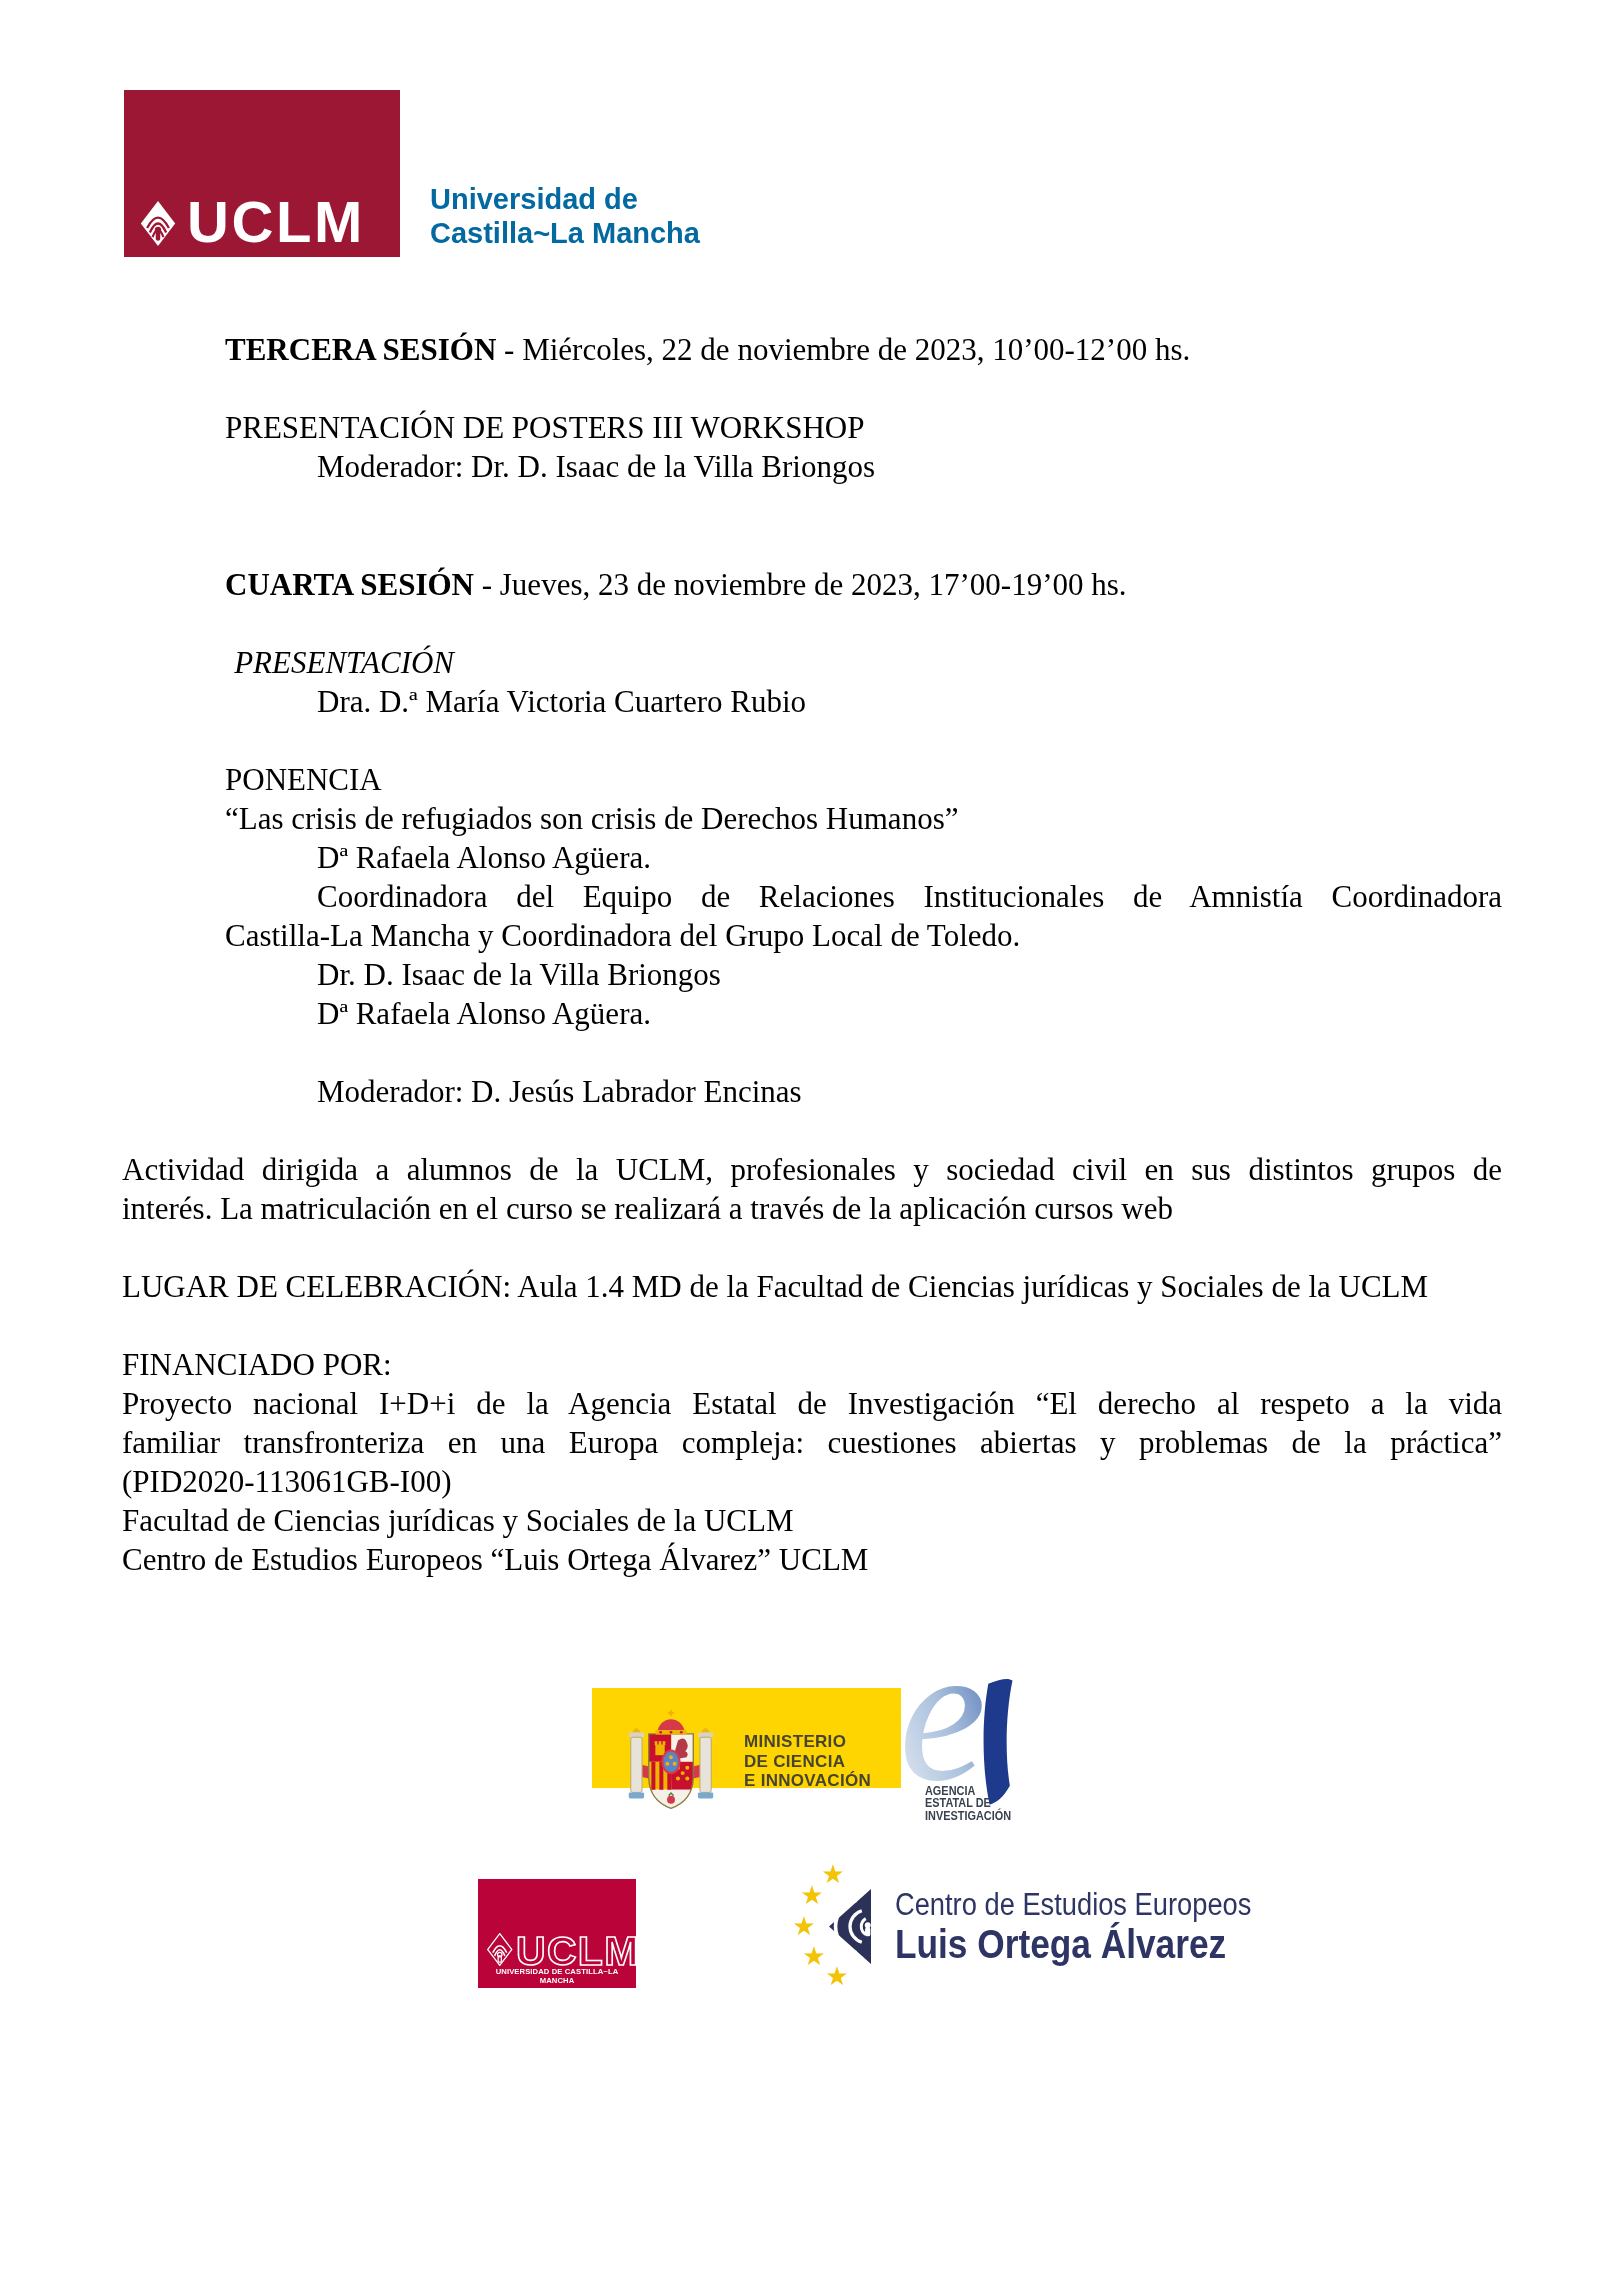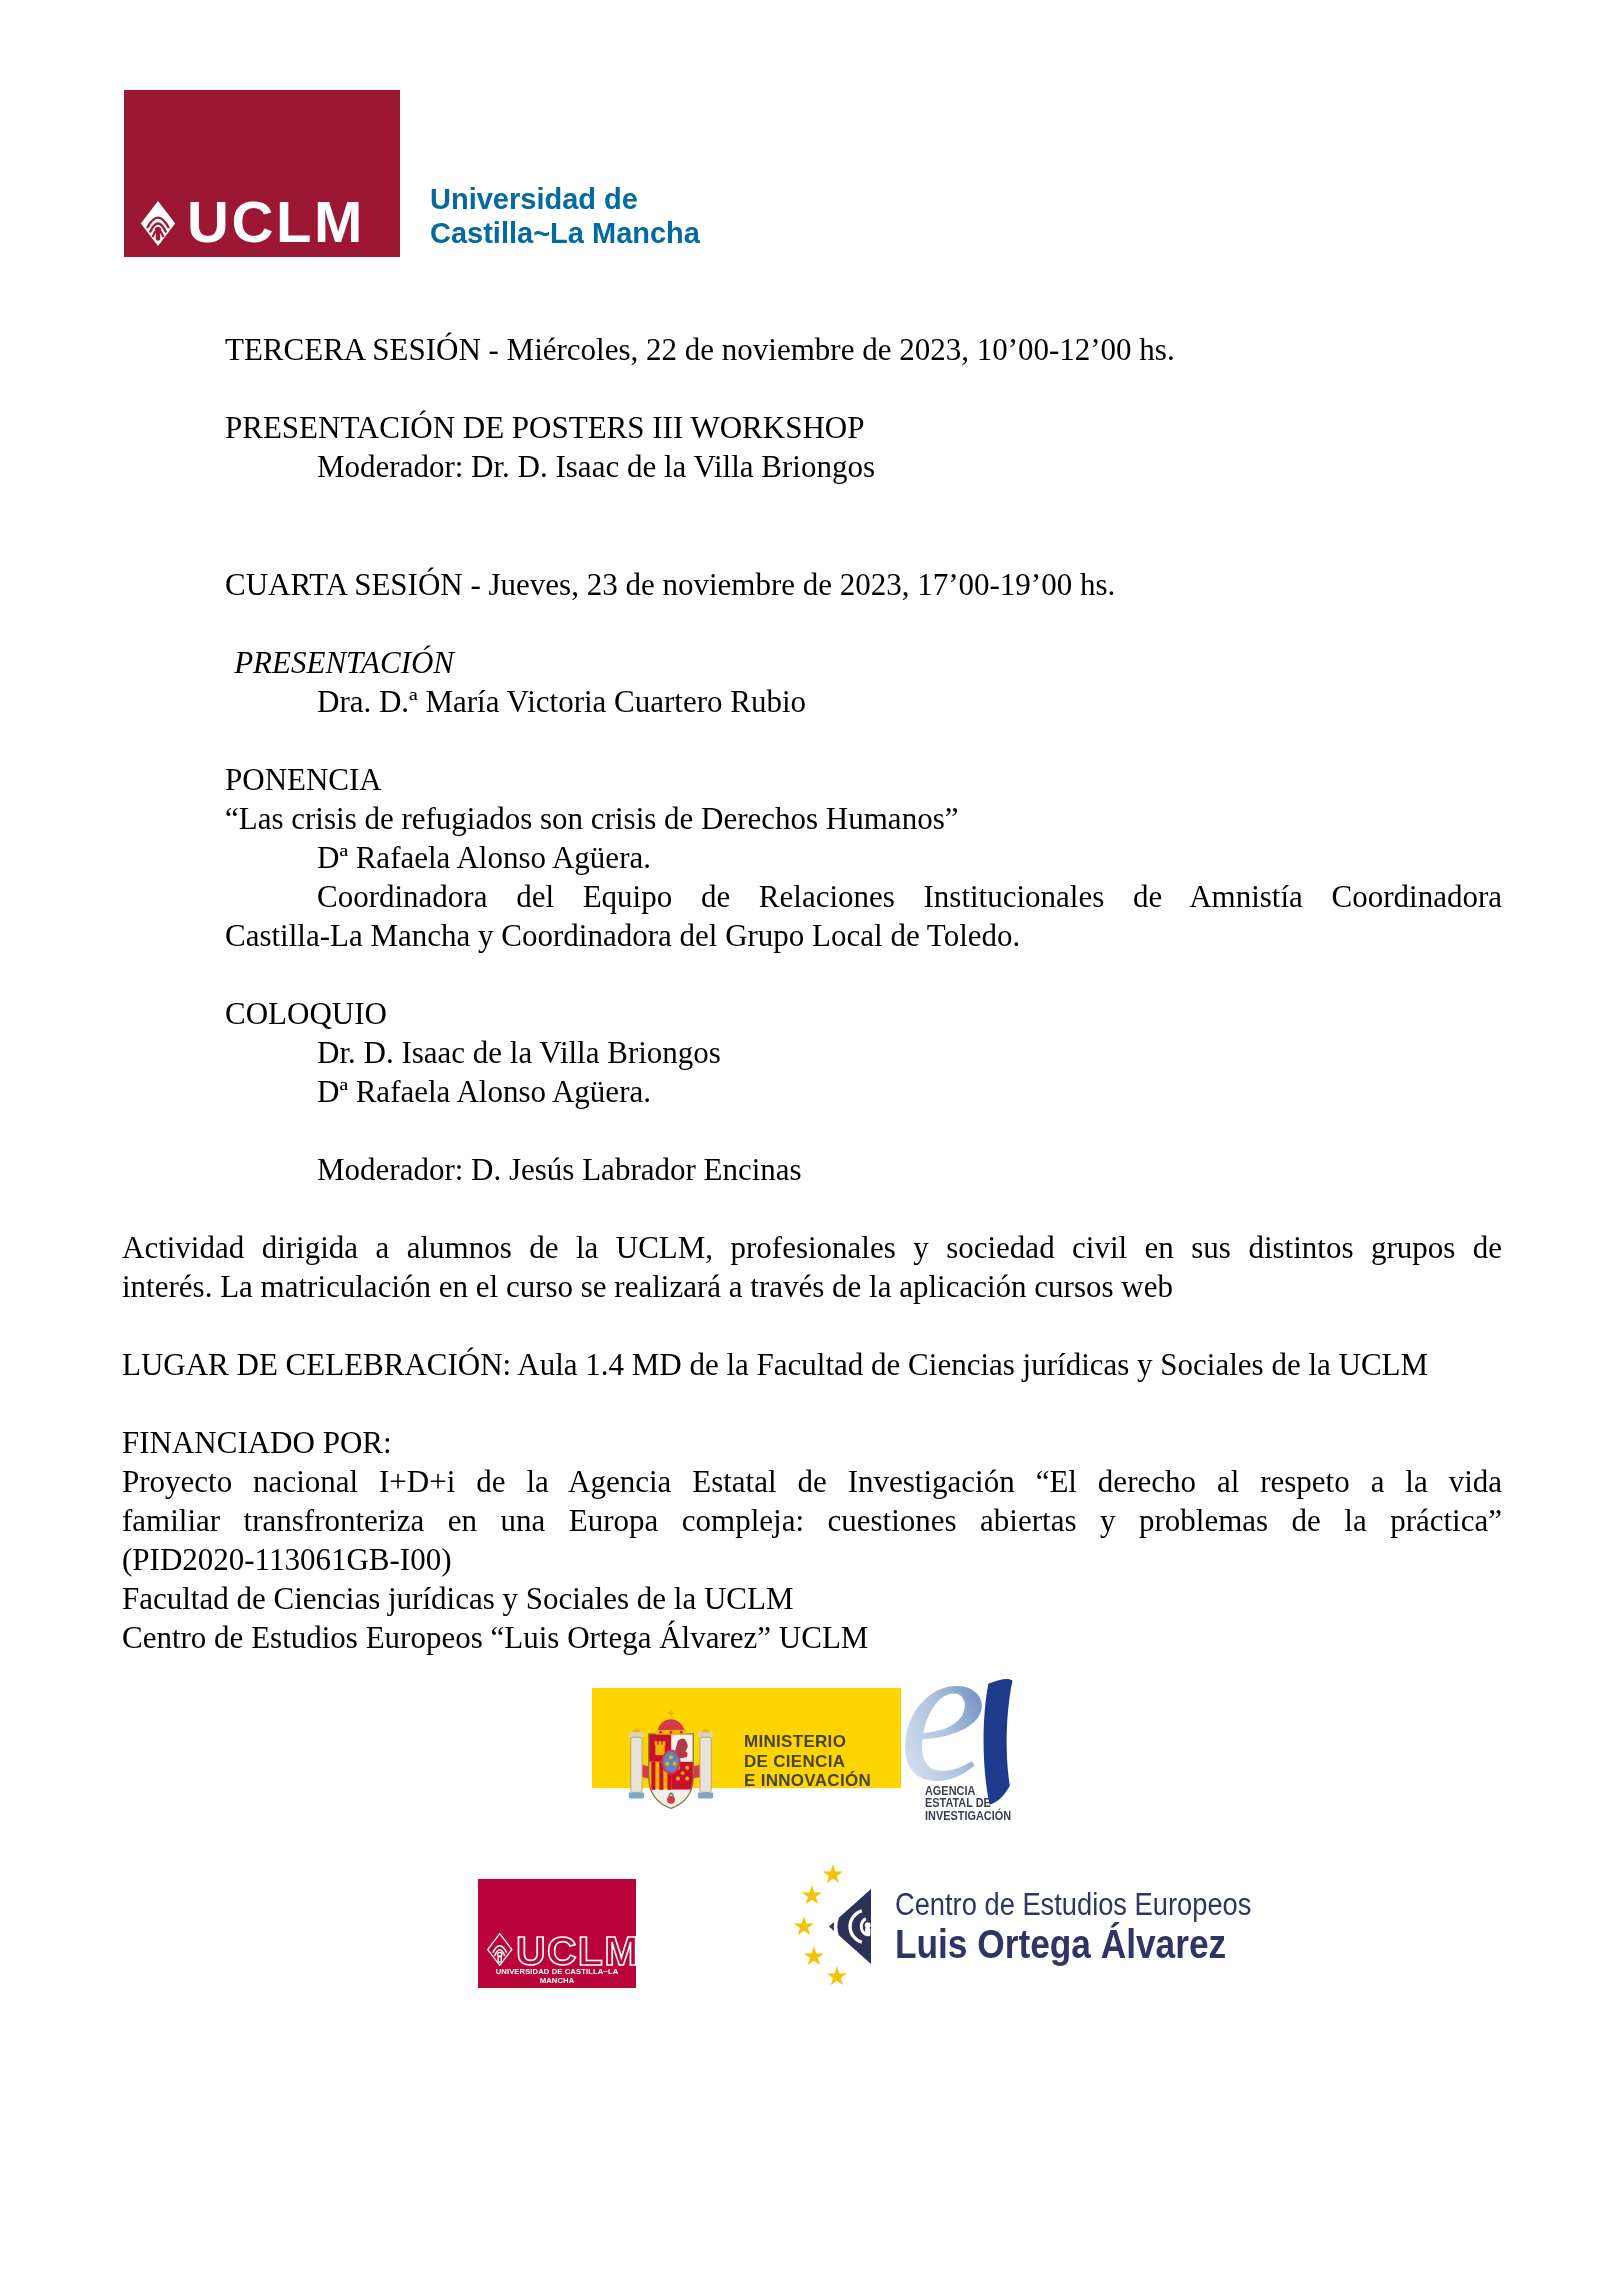--- a/index.html
+++ b/index.html
@@ -17,21 +17,21 @@
   
   .textcol{position:absolute;left:122px;top:330px;width:1380px;font-size:31px;line-height:39px;}
   .ln{margin:0;}
   .ind1{margin-left:103px;}
   .ind2{margin-left:195px;}
   .sp{padding-left:9.2px;font-style:italic;}
   .mt1{margin-top:39px;}
   .mt2{margin-top:79px;}
   .jfull{text-align:justify;text-align-last:justify;}
   .nowrap{white-space:nowrap;}
-  b{font-weight:normal;margin-top:21px;}
+  b{font-weight:bold;margin-top:21px;}
 
   
   .min-box{position:absolute;left:592px;top:1688px;width:309px;height:100px;background:#fed501;}
   .crest{position:absolute;left:34px;top:14.4px;width:90px;height:113px;}
   .min-text{position:absolute;left:152px;top:44px;font-family:"Liberation Sans","DejaVu Sans",sans-serif;
             font-weight:600;font-size:17px;line-height:19.6px;letter-spacing:0.3px;color:#474431;}
 
   
   .aei-e-svg{position:absolute;left:905px;top:1686px;width:92px;height:105px;overflow:visible;}
   .aei-stroke{position:absolute;left:975px;top:1676px;width:41px;height:132px;}
@@ -92,21 +92,20 @@
 
     <div class="ln ind1 sp mt1">PRESENTACIÓN</div>
     <div class="ln ind2">Dra. D.ª María Victoria Cuartero Rubio</div>
 
     <div class="ln ind1 mt1">PONENCIA</div>
     <div class="ln ind1">“Las crisis de refugiados son crisis de Derechos Humanos”</div>
     <div class="ln ind2">Dª Rafaela Alonso Agüera.</div>
     <div class="ln ind2 jfull">Coordinadora del Equipo de Relaciones Institucionales de Amnistía Coordinadora</div>
     <div class="ln ind1">Castilla-La Mancha y Coordinadora del Grupo Local de Toledo.</div>
 
-    <div class="ln ind1 mt1">COLOQUIO</div>
     <div class="ln ind2">Dr. D. Isaac de la Villa Briongos</div>
     <div class="ln ind2">Dª Rafaela Alonso Agüera.</div>
 
     <div class="ln ind2 mt1">Moderador: D. Jesús Labrador Encinas</div>
 
     <div class="ln jfull mt1">Actividad dirigida a alumnos de la UCLM, profesionales y sociedad civil en sus distintos grupos de</div>
     <div class="ln">interés. La matriculación en el curso se realizará a través de la aplicación cursos web</div>
 
     <div class="ln mt1 nowrap">LUGAR DE CELEBRACIÓN: Aula 1.4 MD de la Facultad de Ciencias jurídicas y Sociales de la UCLM</div>
 

